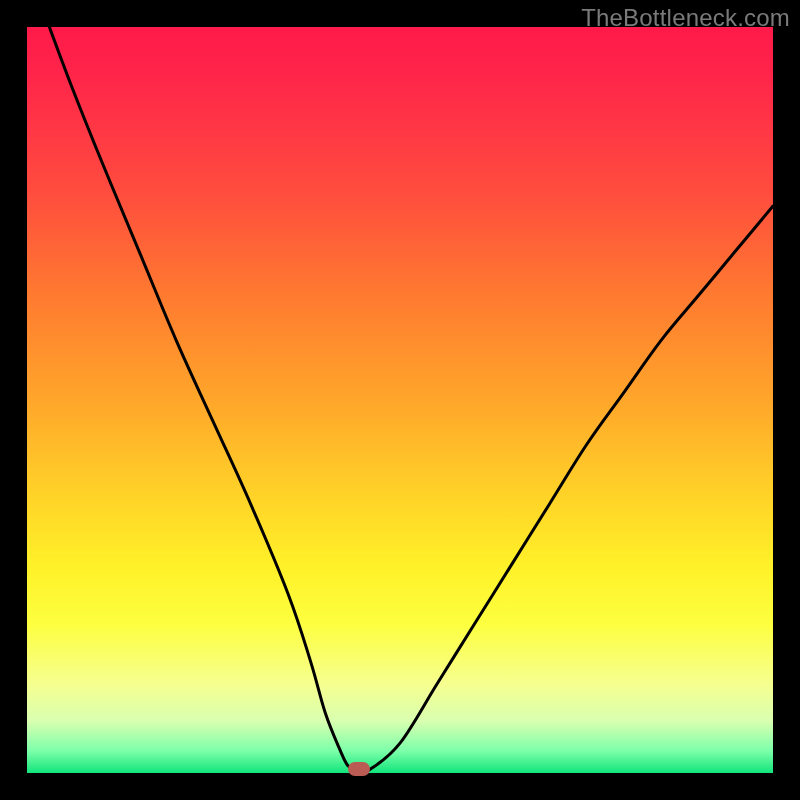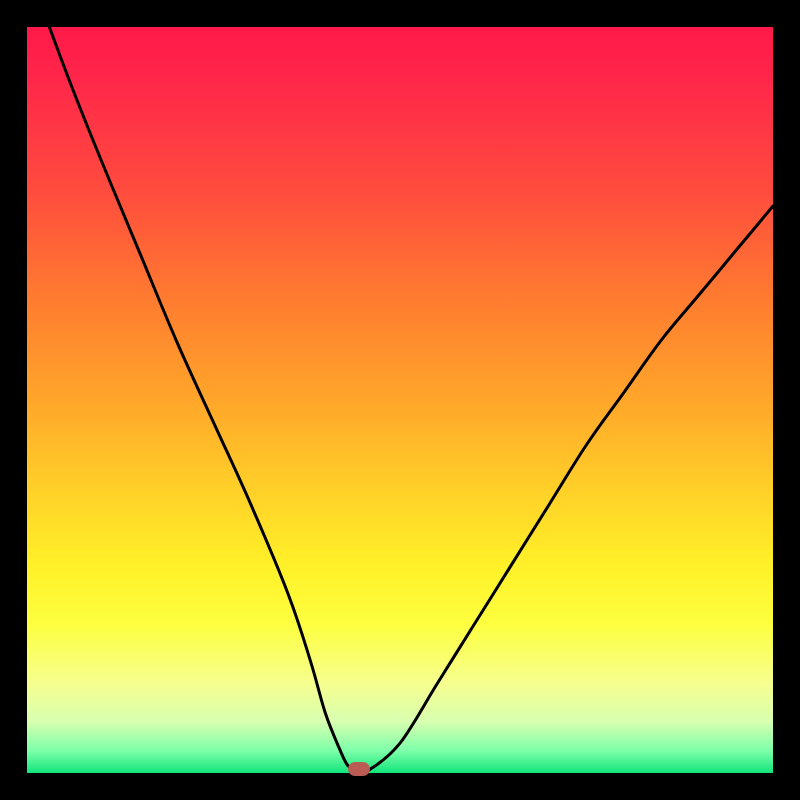--- a/index.html
+++ b/index.html
@@ -64,19 +64,20 @@
     height: 14px;
     border-radius: 7px;
     background: #bb5c54;
     transform: translate(-50%, -50%);
   }
 </style>
 </head>
 <body>
 
 <div class="frame">
+  <div class="watermark">TheBottleneck.com</div>
   <div class="plot-area">
     <svg class="curve" viewBox="0 0 746 746" preserveAspectRatio="none">
       <path id="curve-path" fill="none" stroke="#000" stroke-width="3" stroke-linecap="round" stroke-linejoin="round" d="M 22.38 0.00 C 26.41 10.74, 35.36 35.51, 44.76 59.68 C 54.16 83.85, 62.51 104.74, 74.60 134.28 C 86.69 163.82, 98.47 191.57, 111.90 223.80 C 125.33 256.03, 135.77 282.44, 149.20 313.32 C 162.63 344.20, 173.07 365.84, 186.50 395.38 C 199.93 424.92, 210.37 446.56, 223.80 477.44 C 237.23 508.32, 250.36 538.76, 261.10 566.96 C 271.84 595.16, 276.77 612.62, 283.48 634.10 C 290.19 655.58, 293.03 670.21, 298.40 686.32 C 303.77 702.43, 309.29 714.22, 313.32 723.62 C 317.35 733.02, 318.09 735.18, 320.78 738.54 C 323.47 741.90, 325.55 741.60, 328.24 742.27 C 330.93 742.94, 333.01 742.27, 335.70 742.27 C 338.39 742.27, 336.45 746.97, 343.16 742.27 C 349.87 737.57, 360.91 731.60, 373.00 716.16 C 385.09 700.72, 396.87 677.96, 410.30 656.48 C 423.73 635.00, 434.17 618.28, 447.60 596.80 C 461.03 575.32, 471.47 558.60, 484.90 537.12 C 498.33 515.64, 508.77 498.92, 522.20 477.44 C 535.63 455.96, 546.07 437.90, 559.50 417.76 C 572.93 397.62, 583.37 384.34, 596.80 365.54 C 610.23 346.74, 620.67 330.78, 634.10 313.32 C 647.53 295.86, 657.97 284.67, 671.40 268.56 C 684.83 252.45, 695.27 239.91, 708.70 223.80 C 722.13 207.69, 739.29 187.10, 746.00 179.04"></path>
     </svg>
     <div id="marker" class="marker" style="left: 331.97px; top: 742.27px;"></div>
   </div>
 </div>
 
 </body></html>

